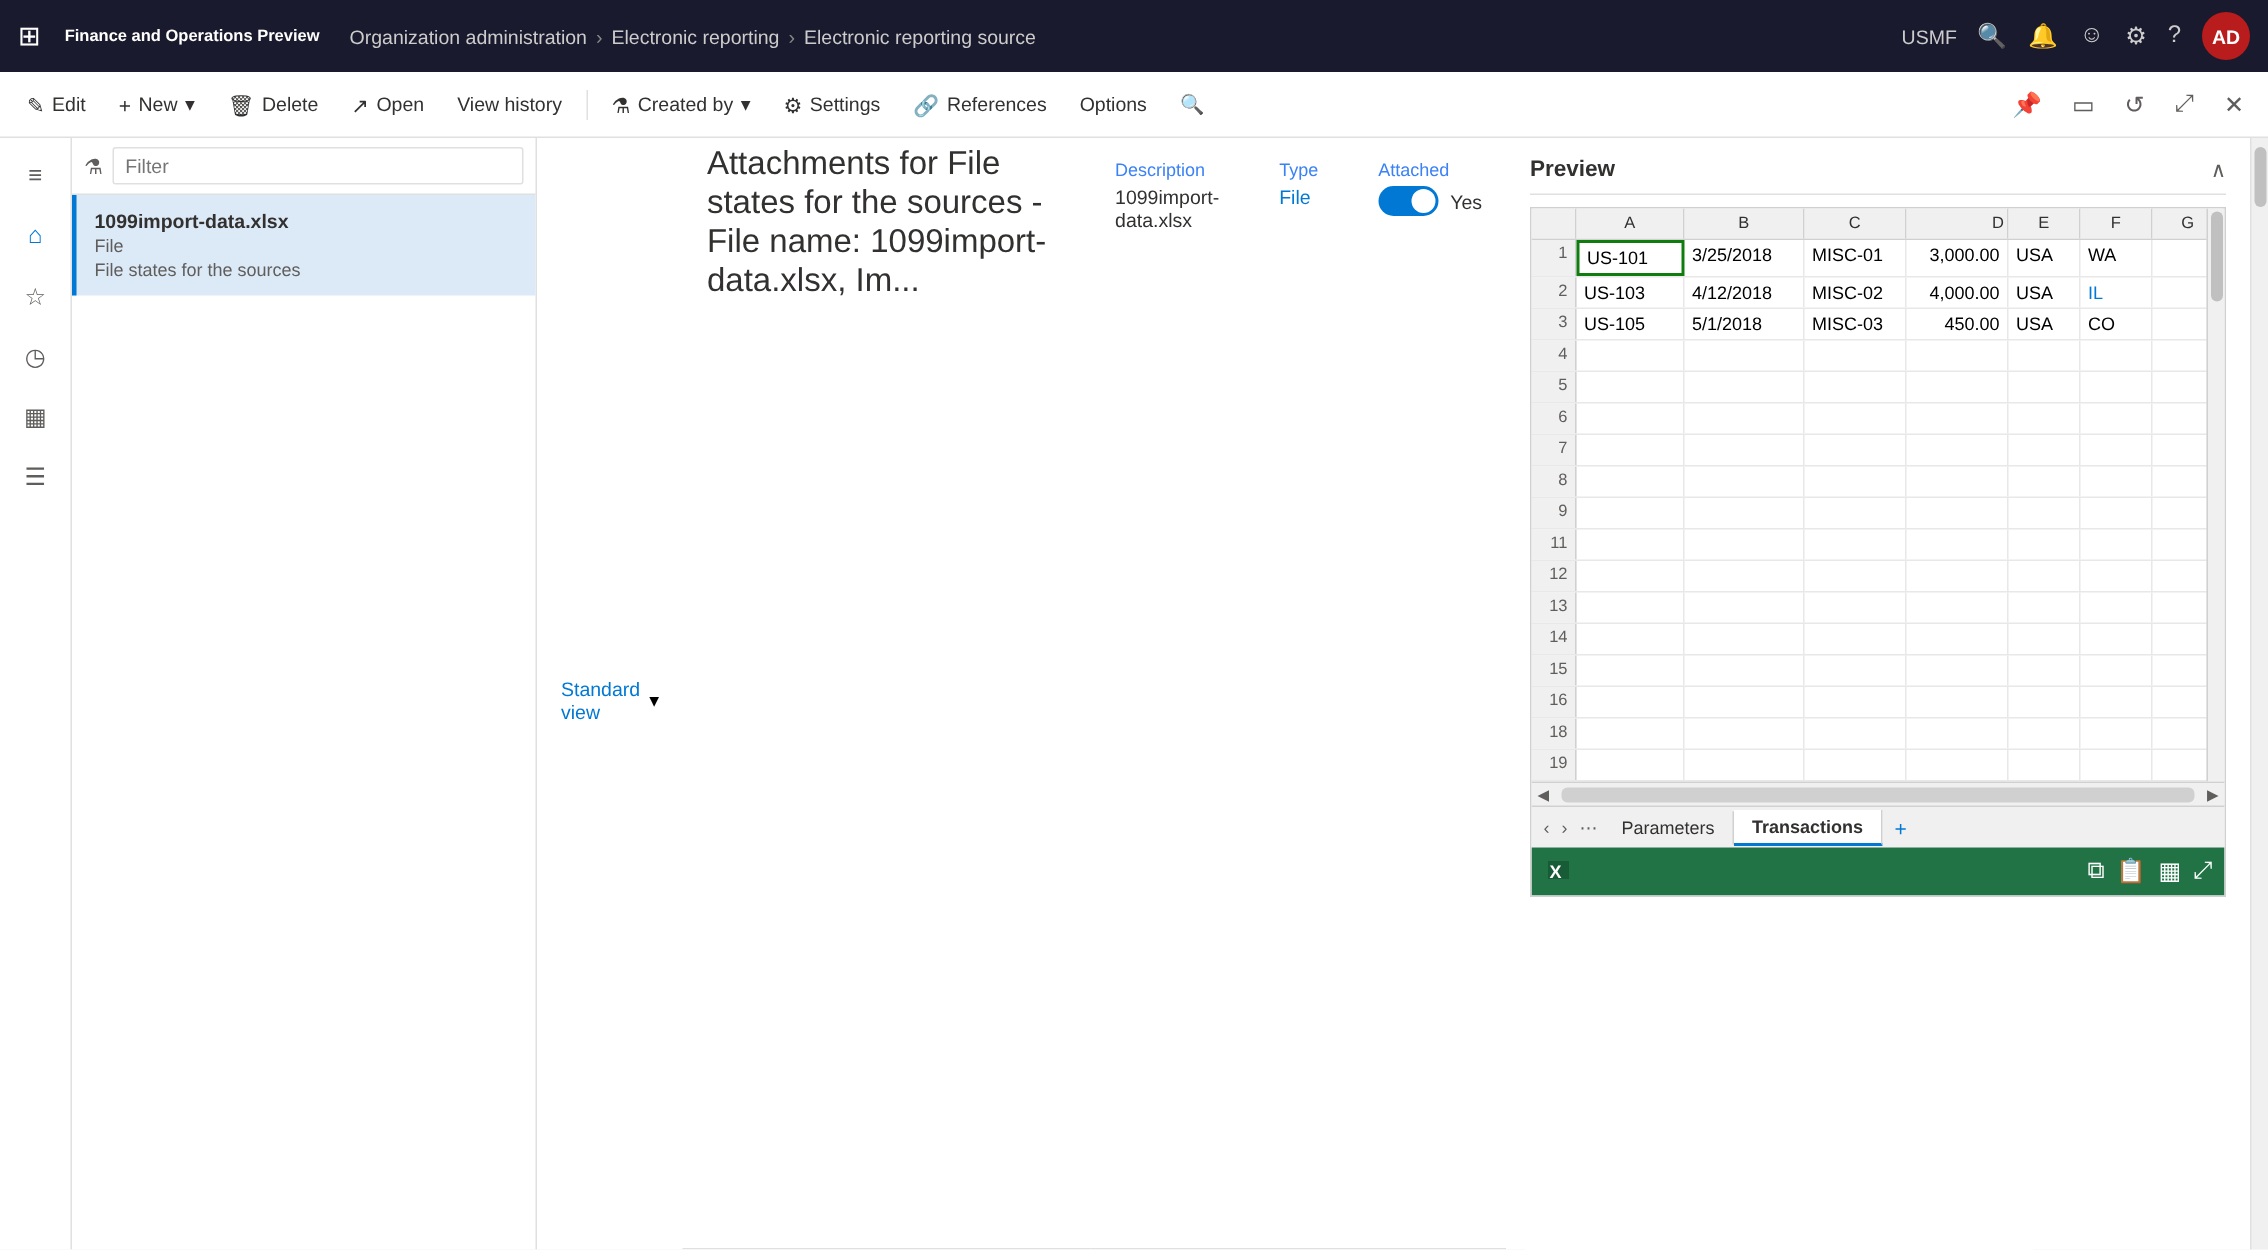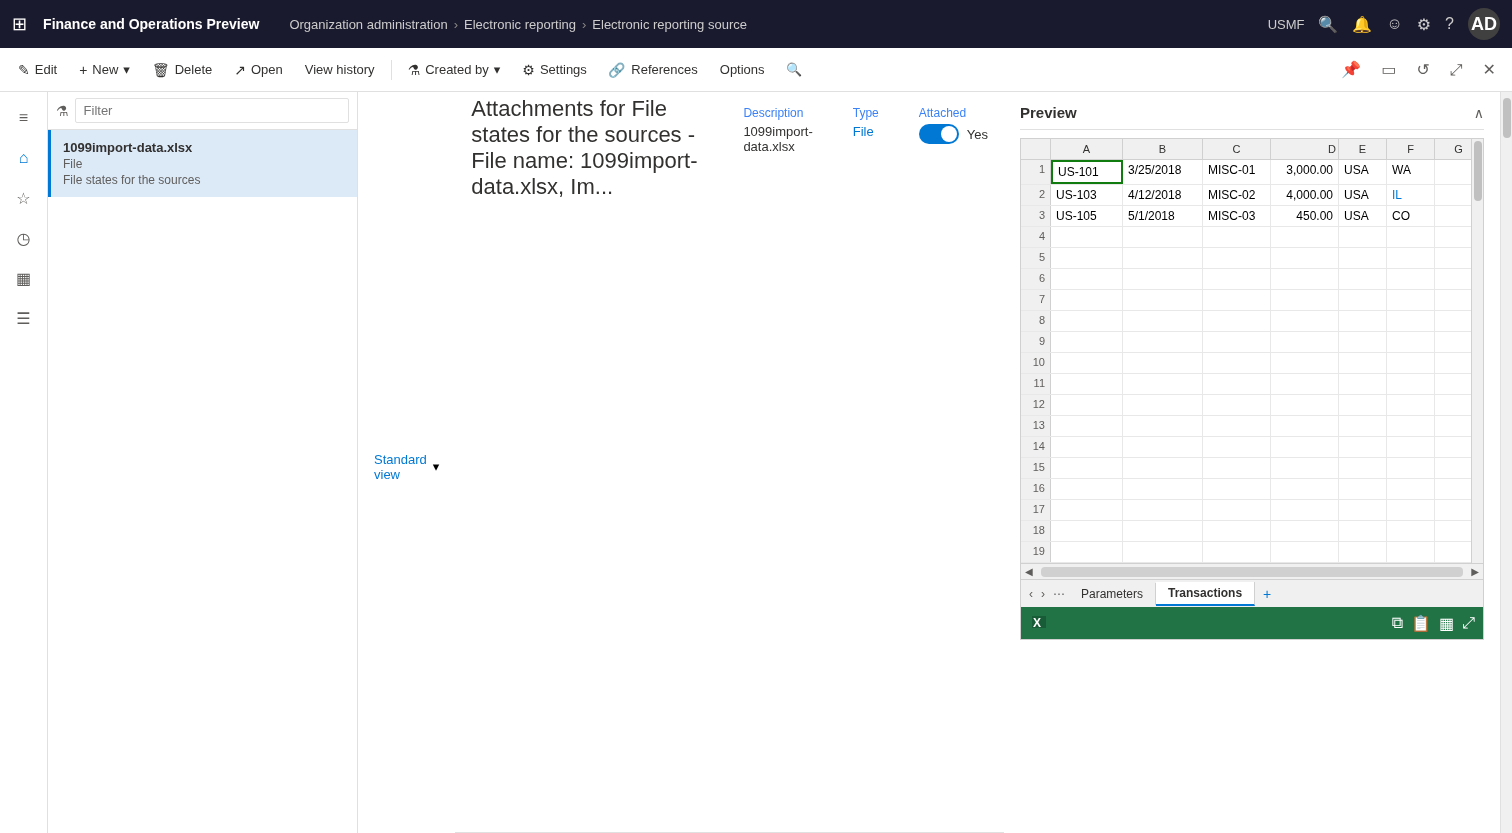--- a/index.html
+++ b/index.html
@@ -9,28 +9,28 @@
     .top-bar {
       display: flex;
       align-items: center;
       background: #1a1a2e;
       height: 48px;
       color: white;
       padding: 0 12px;
       gap: 10px;
     }
     .top-bar .app-grid-icon { color: white; font-size: 18px; cursor: pointer; margin-right: 6px; }
-    .top-bar .app-title { font-size: 14px; font-weight: 600; color: white; margin-right: 20px; white-space: nowrap; text-align: center; }
+    .top-bar .app-title { font-size: 11px; font-weight: 600; color: white; margin-right: 10px; white-space: nowrap; text-align: center; }
     .breadcrumb { display: flex; align-items: flex-end; gap: 6px; font-size: 13px; color: #ccc; flex: 1; }
     .breadcrumb span { cursor: pointer; }
     .breadcrumb .sep { color: #888; }
     .top-right { display: flex; align-items: center; gap: 14px; margin-left: auto; }
     .top-right .env-label { font-size: 13px; color: #ccc; }
     .top-right .icon-btn { color: #ccc; cursor: pointer; font-size: 16px; }
-    .avatar { background: #404040; color: white; border-radius: 50%; width: 32px; height: 32px; display: flex; align-items: center; justify-content: center; font-weight: 700; font-size: 18px; cursor: pointer; }
+    .avatar { background: #b91c1c; color: white; border-radius: 50%; width: 32px; height: 32px; display: flex; align-items: center; justify-content: center; font-weight: 700; font-size: 13px; cursor: pointer; }
 
     
     .action-bar {
       display: flex;
       align-items: center;
       background: white;
       height: 44px;
       padding: 0 8px;
       border-bottom: 1px solid #e0e0e0;
       gap: 2px;
@@ -498,30 +498,20 @@
                 <div class="ss-row-num">9</div>
                 <div class="ss-cell col-a"></div>
                 <div class="ss-cell col-b"></div>
                 <div class="ss-cell col-c"></div>
                 <div class="ss-cell col-d"></div>
                 <div class="ss-cell col-e"></div>
                 <div class="ss-cell col-f"></div>
                 <div class="ss-cell col-g"></div>
               </div>
               <div class="ss-row empty-row">
-                <div class="ss-row-num">10</div>
-                <div class="ss-cell col-a"></div>
-                <div class="ss-cell col-b"></div>
-                <div class="ss-cell col-c"></div>
-                <div class="ss-cell col-d"></div>
-                <div class="ss-cell col-e"></div>
-                <div class="ss-cell col-f"></div>
-                <div class="ss-cell col-g"></div>
-              </div>
-              <div class="ss-row empty-row">
                 <div class="ss-row-num">11</div>
                 <div class="ss-cell col-a"></div>
                 <div class="ss-cell col-b"></div>
                 <div class="ss-cell col-c"></div>
                 <div class="ss-cell col-d"></div>
                 <div class="ss-cell col-e"></div>
                 <div class="ss-cell col-f"></div>
                 <div class="ss-cell col-g"></div>
               </div>
               <div class="ss-row empty-row">
@@ -559,30 +549,20 @@
                 <div class="ss-cell col-a"></div>
                 <div class="ss-cell col-b"></div>
                 <div class="ss-cell col-c"></div>
                 <div class="ss-cell col-d"></div>
                 <div class="ss-cell col-e"></div>
                 <div class="ss-cell col-f"></div>
                 <div class="ss-cell col-g"></div>
               </div>
               <div class="ss-row empty-row">
                 <div class="ss-row-num">16</div>
-                <div class="ss-cell col-a"></div>
-                <div class="ss-cell col-b"></div>
-                <div class="ss-cell col-c"></div>
-                <div class="ss-cell col-d"></div>
-                <div class="ss-cell col-e"></div>
-                <div class="ss-cell col-f"></div>
-                <div class="ss-cell col-g"></div>
-              </div>
-              <div class="ss-row empty-row">
-                <div class="ss-row-num">17</div>
                 <div class="ss-cell col-a"></div>
                 <div class="ss-cell col-b"></div>
                 <div class="ss-cell col-c"></div>
                 <div class="ss-cell col-d"></div>
                 <div class="ss-cell col-e"></div>
                 <div class="ss-cell col-f"></div>
                 <div class="ss-cell col-g"></div>
               </div>
               <div class="ss-row empty-row">
                 <div class="ss-row-num">18</div>

